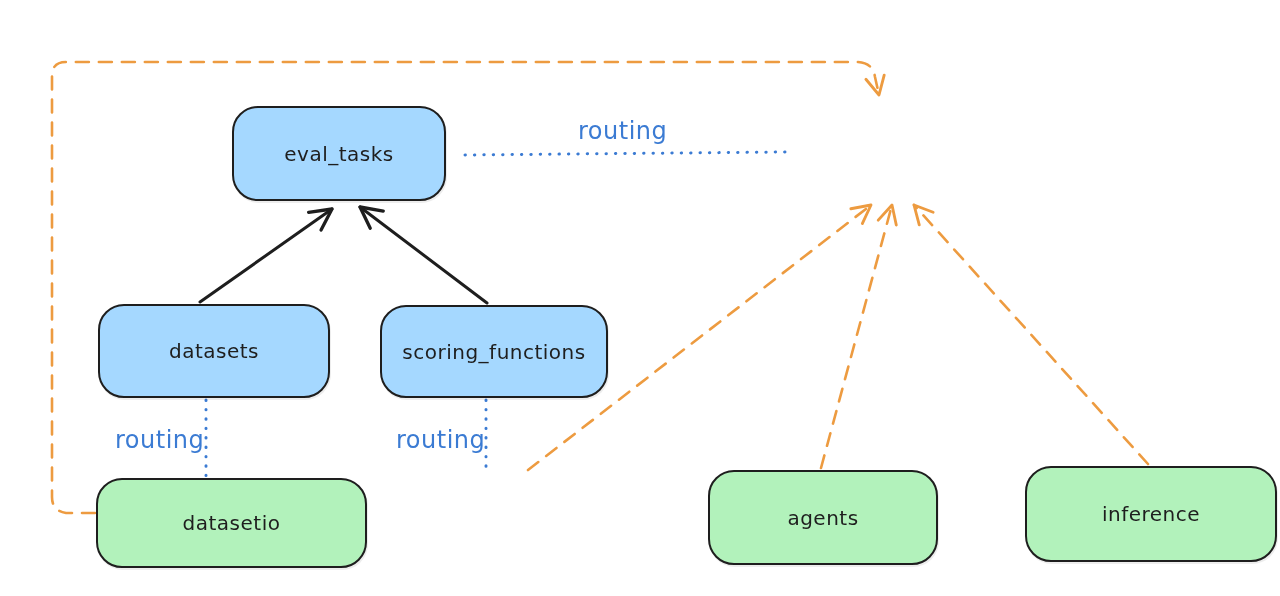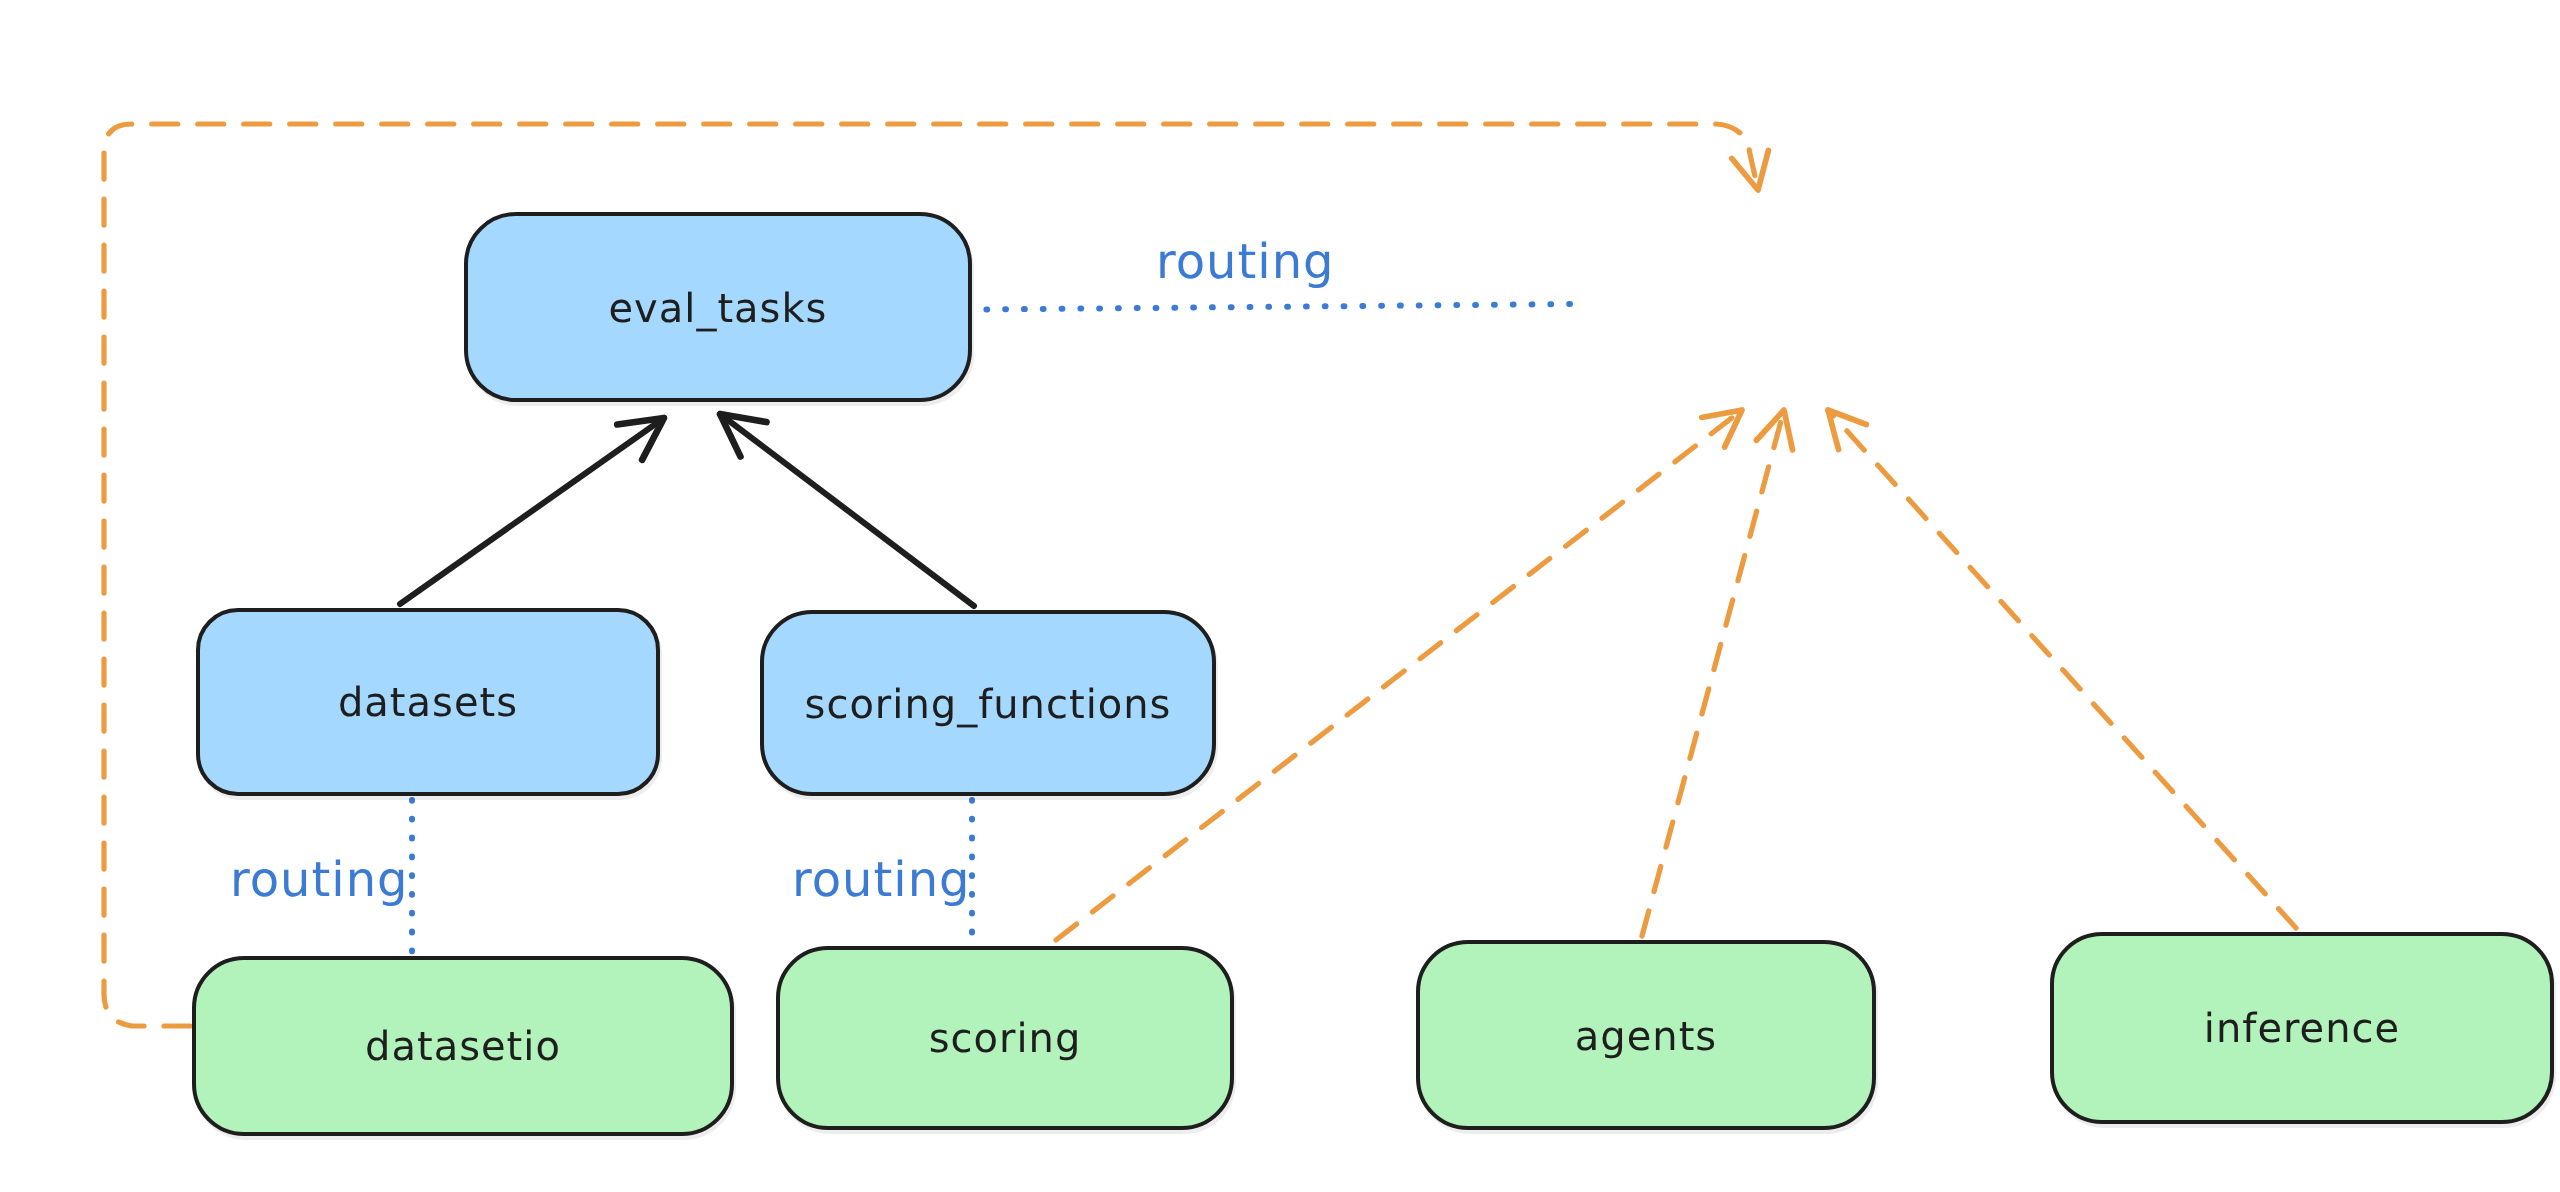--- a/index.html
+++ b/index.html
@@ -32,23 +32,23 @@
     align-items: center;
     justify-content: center;
     font-size: 20px;
     color: #1e1e1e;
     letter-spacing: 0.5px;
     box-shadow: 1px 2px 0 rgba(30,30,30,0.08);
   }
   .node.api { background: #a5d8ff; }
   .node.provider { background: #b2f2bb; }
 
-  .n-eval_tasks        { left: 232px; top: 106px; width: 254px; height: 95px; }
+  .n-eval_tasks        { left: 232px; top: 106px; width: 214px; height: 95px; }
   .n-eval              { left: 787px; top: 103px; width: 230px; height: 95px; }
-  .n-datasets          { left:  98px; top: 304px; width: 232px; height: 94px; border-radius: 21px; }
+  .n-datasets          { left:  98px; top: 304px; width: 232px; height: 94px; }
   .n-scoring_functions { left: 380px; top: 305px; width: 228px; height: 93px; }
   .n-datasetio         { left:  96px; top: 478px; width: 271px; height: 90px; }
   .n-scoring           { left: 388px; top: 473px; width: 229px; height: 92px; }
   .n-agents            { left: 708px; top: 470px; width: 230px; height: 95px; }
   .n-inference         { left: 1025px; top: 466px; width: 252px; height: 96px; }
 
   .edge-label {
     position: absolute;
     color: #3b7bd3;
     font-size: 24px;
@@ -93,23 +93,20 @@
   </div>
   <div class="node api n-datasets">
     <span>datasets</span>
   </div>
   <div class="node api n-scoring_functions">
     <span>scoring_functions</span>
   </div>
   <div class="node provider n-datasetio">
     <span>datasetio</span>
   </div>
-  <div class="node provider n-scoring">
-    <span>scoring</span>
-  </div>
   <div class="node provider n-agents">
     <span>agents</span>
   </div>
   <div class="node provider n-inference">
     <span>inference</span>
   </div>
 
   <div class="edge-label l-routing-top">routing</div>
   <div class="edge-label l-routing-datasets">routing</div>
   <div class="edge-label l-routing-scoring">routing</div>

